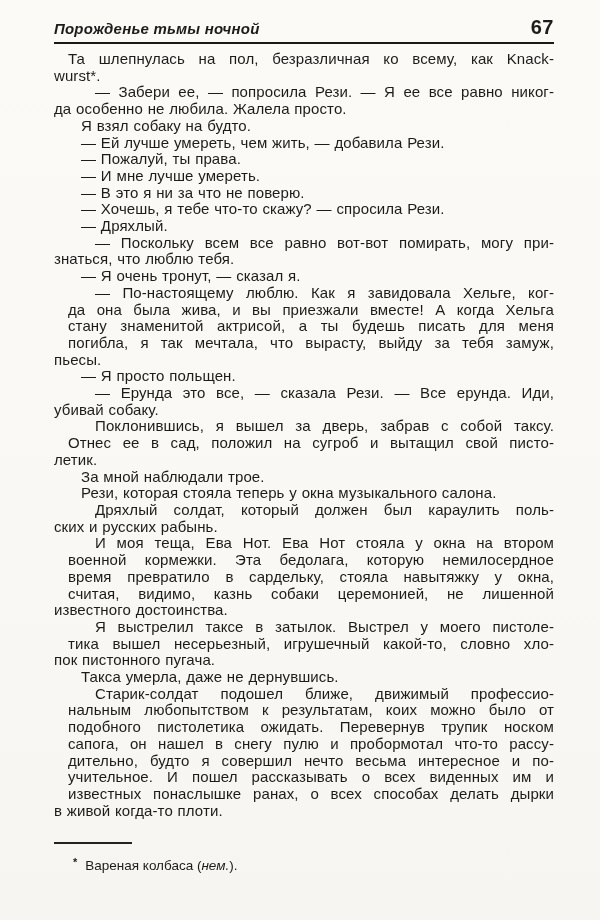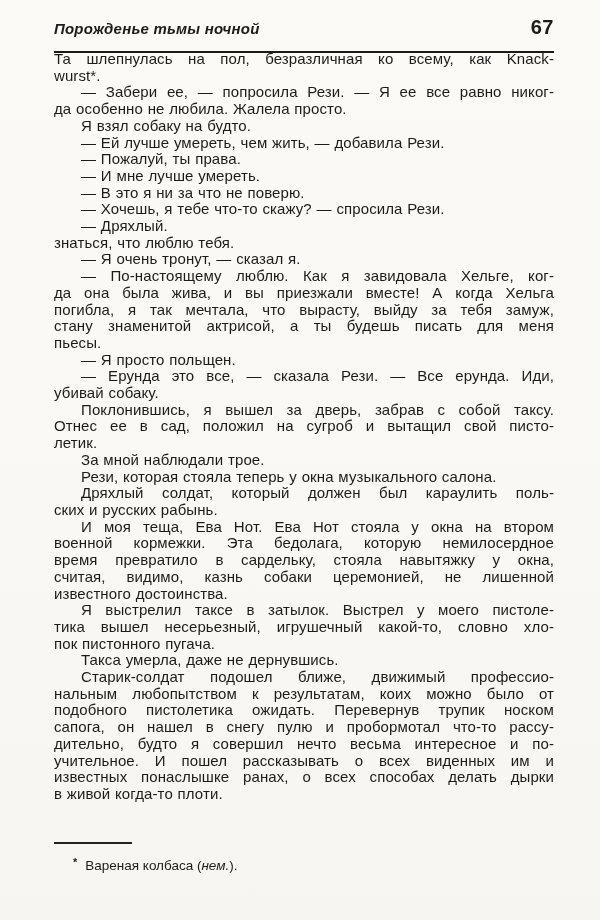--- a/index.html
+++ b/index.html
@@ -22,21 +22,21 @@
   }
   .header {
     position: absolute;
     left: 54px;
     right: 46px;
     top: 16px;
     display: flex;
     justify-content: space-between;
     align-items: baseline;
     border-bottom: 2.5px solid #1b1a18;
-    padding-bottom: 12px;
+    padding-bottom: 3px;
   }
   .running-title {
     font-style: italic;
     font-weight: bold;
     font-size: 15px;
     letter-spacing: 0.2px;
   }
   .page-number {
     font-weight: bold;
     font-size: 20px;
@@ -52,20 +52,21 @@
     letter-spacing: 0.1px;
     word-spacing: 0.5px;
   }
   .line {
     text-align: left;
     white-space: normal;
   }
   .line.full {
     text-align: justify;
     text-align-last: justify;
+    margin-left: 14px;
   }
   .line.indent {
     text-indent: 27px;
   }
   .footnote-rule {
     position: absolute;
     left: 54px;
     top: 842px;
     width: 78px;
     height: 0;
@@ -105,26 +106,27 @@
       <div class="line">wurst*.</div>
       <div class="line indent full">— Забери ее, — попросила Рези. — Я ее все равно никог-</div>
       <div class="line">да особенно не любила. Жалела просто.</div>
       <div class="line indent">Я взял собаку на будто.</div>
       <div class="line indent">— Ей лучше умереть, чем жить, — добавила Рези.</div>
       <div class="line indent">— Пожалуй, ты права.</div>
       <div class="line indent">— И мне лучше умереть.</div>
       <div class="line indent">— В это я ни за что не поверю.</div>
       <div class="line indent">— Хочешь, я тебе что-то скажу? — спросила Рези.</div>
       <div class="line indent">— Дряхлый.</div>
+      <div class="line indent full">— Поскольку всем все равно вот-вот помирать, могу при-</div>
       <div class="line">знаться, что люблю тебя.</div>
       <div class="line indent">— Я очень тронут, — сказал я.</div>
       <div class="line indent full">— По-настоящему люблю. Как я завидовала Хельге, ког-</div>
       <div class="line full">да она была жива, и вы приезжали вместе! А когда Хельга</div>
+      <div class="line full">стану знаменитой актрисой, а ты будешь писать для меня</div>
       <div class="line full">погибла, я так мечтала, что вырасту, выйду за тебя замуж,</div>
-      <div class="line full">стану знаменитой актрисой, а ты будешь писать для меня</div>
       <div class="line">пьесы.</div>
       <div class="line indent">— Я просто польщен.</div>
       <div class="line indent full">— Ерунда это все, — сказала Рези. — Все ерунда. Иди,</div>
       <div class="line">убивай собаку.</div>
       <div class="line indent full">Поклонившись, я вышел за дверь, забрав с собой таксу.</div>
       <div class="line full">Отнес ее в сад, положил на сугроб и вытащил свой писто-</div>
       <div class="line">летик.</div>
       <div class="line indent">За мной наблюдали трое.</div>
       <div class="line indent">Рези, которая стояла теперь у окна музыкального салона.</div>
       <div class="line indent full">Дряхлый солдат, который должен был караулить поль-</div>

